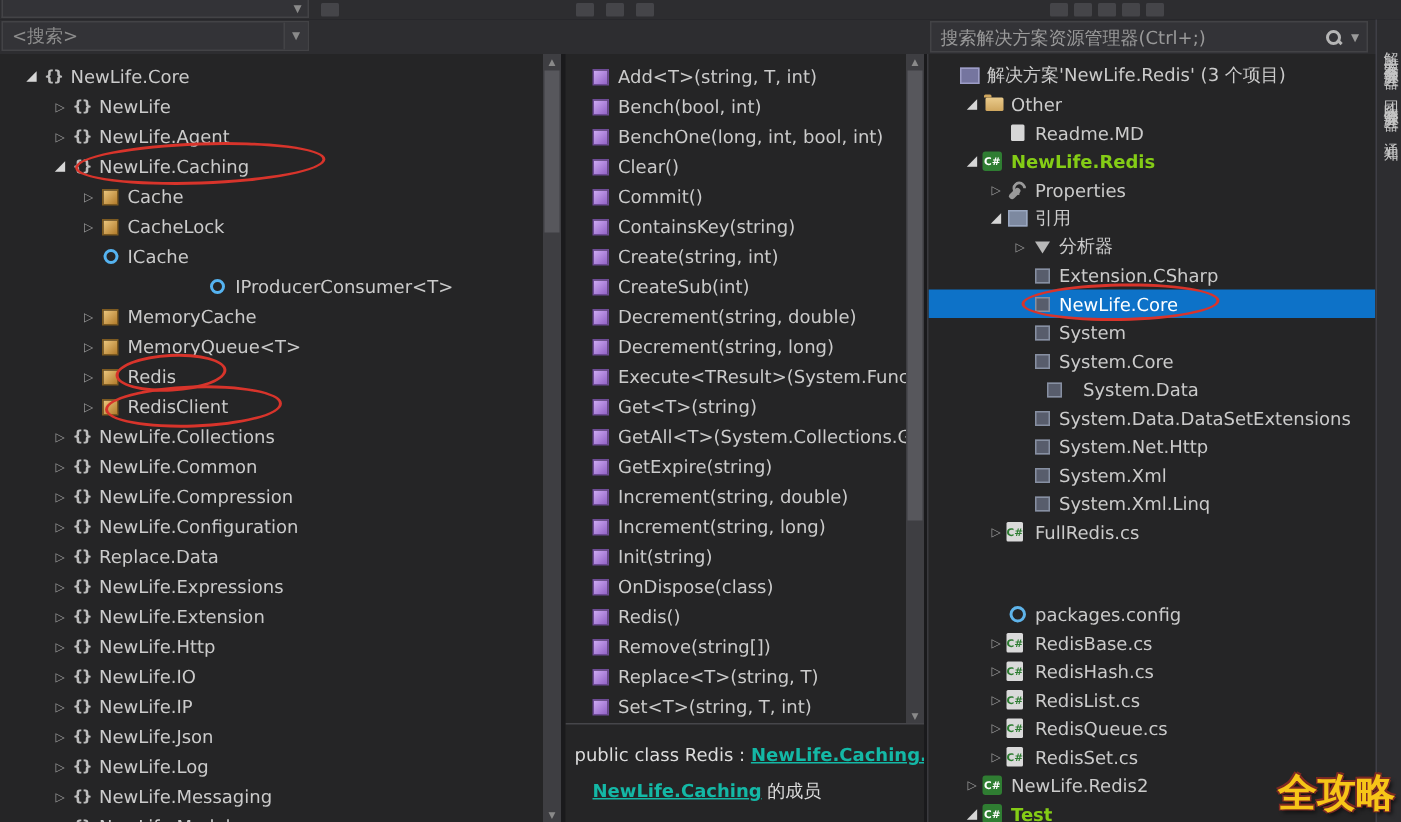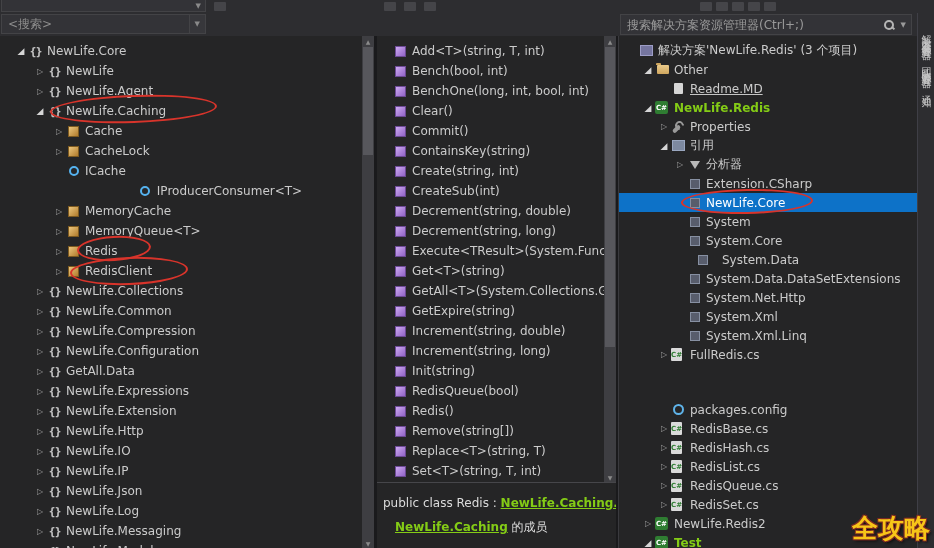--- a/index.html
+++ b/index.html
@@ -62,21 +62,21 @@
   .ic-assembly::before { content:''; width:8px; height:8px; background:#585d6c; border:1px solid #8790a2; }
   .ic-config::before { content:''; width:7px; height:7px; border:2px solid #5fb4ea; border-radius:50%; }
   .ic-file::before { content:''; width:9px; height:11px; background:#d6d6d6; border-radius:1px; }
   
   .vscroll { position:absolute; right:0; top:0; width:12px; background:#3e3e42; }
   .vscroll .thumb { position:absolute; left:1px; width:10px; background:#57575c; }
   .vscroll .sb-a { position:absolute; left:0; width:12px; height:10px; color:#8a8a8a; font-size:6px; display:flex; align-items:center; justify-content:center; }
   
   #member-info { position:absolute; left:0; bottom:0; width:239px; height:66px; border-top:1px solid #46464a; background:#252526; padding:8px 6px 0 6px; line-height:24px; white-space:nowrap; overflow:hidden; }
   #member-info .decl { color:#dcdcdc; }
-  .ilink { color:#84cc16; text-decoration:underline; font-weight:bold; cursor:pointer; }
+  .ilink { color:#14b8a6; text-decoration:underline; font-weight:bold; cursor:pointer; }
   #info-line2 { padding-left:12px; }
   #info-line2 .suffix { color:#dcdcdc; }
   
   #tab-strip { position:absolute; left:917px; top:13px; width:17px; height:535px; background:#2d2d30; border-left:1px solid #3f3f46; display:flex; flex-direction:column; align-items:center; }
   .vtab { writing-mode:vertical-rl; text-orientation:upright; font-size:10px; color:#c6c6c6; letter-spacing:2px; margin-top:14px; cursor:pointer; }
   
   .ann { position:absolute; border:2px solid #d8342b; border-radius:50%; pointer-events:none; z-index:40; }
   #ann-caching     { left:50px;  top:95px;  width:167px; height:28px; transform:rotate(-2deg); }
   #ann-redis       { left:77px;  top:236px; width:74px;  height:25px; transform:rotate(-3deg); }
   #ann-redisclient { left:70px;  top:257px; width:118px; height:28px; transform:rotate(-2deg); }
@@ -192,21 +192,21 @@
         <span class="lbl">NewLife.Compression</span>
       </div>
       <div class="row" style="padding-left: 33px;">
         <span class="arw">▷</span>
         <span class="ic ic-namespace">{}</span>
         <span class="lbl">NewLife.Configuration</span>
       </div>
       <div class="row" style="padding-left: 33px;">
         <span class="arw">▷</span>
         <span class="ic ic-namespace">{}</span>
-        <span class="lbl">GetAll.Data</span>
+        <span class="lbl">Replace.Data</span>
       </div>
       <div class="row" style="padding-left: 33px;">
         <span class="arw">▷</span>
         <span class="ic ic-namespace">{}</span>
         <span class="lbl">NewLife.Expressions</span>
       </div>
       <div class="row" style="padding-left: 33px;">
         <span class="arw">▷</span>
         <span class="ic ic-namespace">{}</span>
         <span class="lbl">NewLife.Extension</span>
@@ -319,21 +319,21 @@
       <div class="row" style="padding-left: 16px;">
         <span class="ic ic-method"></span>
         <span class="lbl">Increment(string, long)</span>
       </div>
       <div class="row" style="padding-left: 16px;">
         <span class="ic ic-method"></span>
         <span class="lbl">Init(string)</span>
       </div>
       <div class="row" style="padding-left: 16px;">
         <span class="ic ic-method"></span>
-        <span class="lbl">RedisQueue(bool)</span>
+        <span class="lbl">OnDispose(class)</span>
       </div>
       <div class="row" style="padding-left: 16px;">
         <span class="ic ic-method"></span>
         <span class="lbl">Redis()</span>
       </div>
       <div class="row" style="padding-left: 16px;">
         <span class="ic ic-method"></span>
         <span class="lbl">Remove(string[])</span>
       </div>
       <div class="row" style="padding-left: 16px;">
@@ -365,21 +365,21 @@
       <div class="row" style="padding-left: 6px;">
         <span class="arw"></span>
         <span class="ic ic-solution"></span>
         <span class="lbl">解决方案'NewLife.Redis' (3 个项目)</span>
       </div>
       <div class="row" style="padding-left: 22px;">
         <span class="arw exp">◢</span>
         <span class="ic ic-folder"></span>
         <span class="lbl">Other</span>
       </div>
-      <div class="row" style="padding-left: 38px; text-decoration: underline;">
+      <div class="row" style="padding-left: 38px;">
         <span class="arw"></span>
         <span class="ic ic-file"></span>
         <span class="lbl">Readme.MD</span>
       </div>
       <div class="row" style="padding-left: 22px;">
         <span class="arw exp">◢</span>
         <span class="ic ic-csproj">C#</span>
         <span class="lbl bold">NewLife.Redis</span>
       </div>
       <div class="row" style="padding-left: 38px;">

